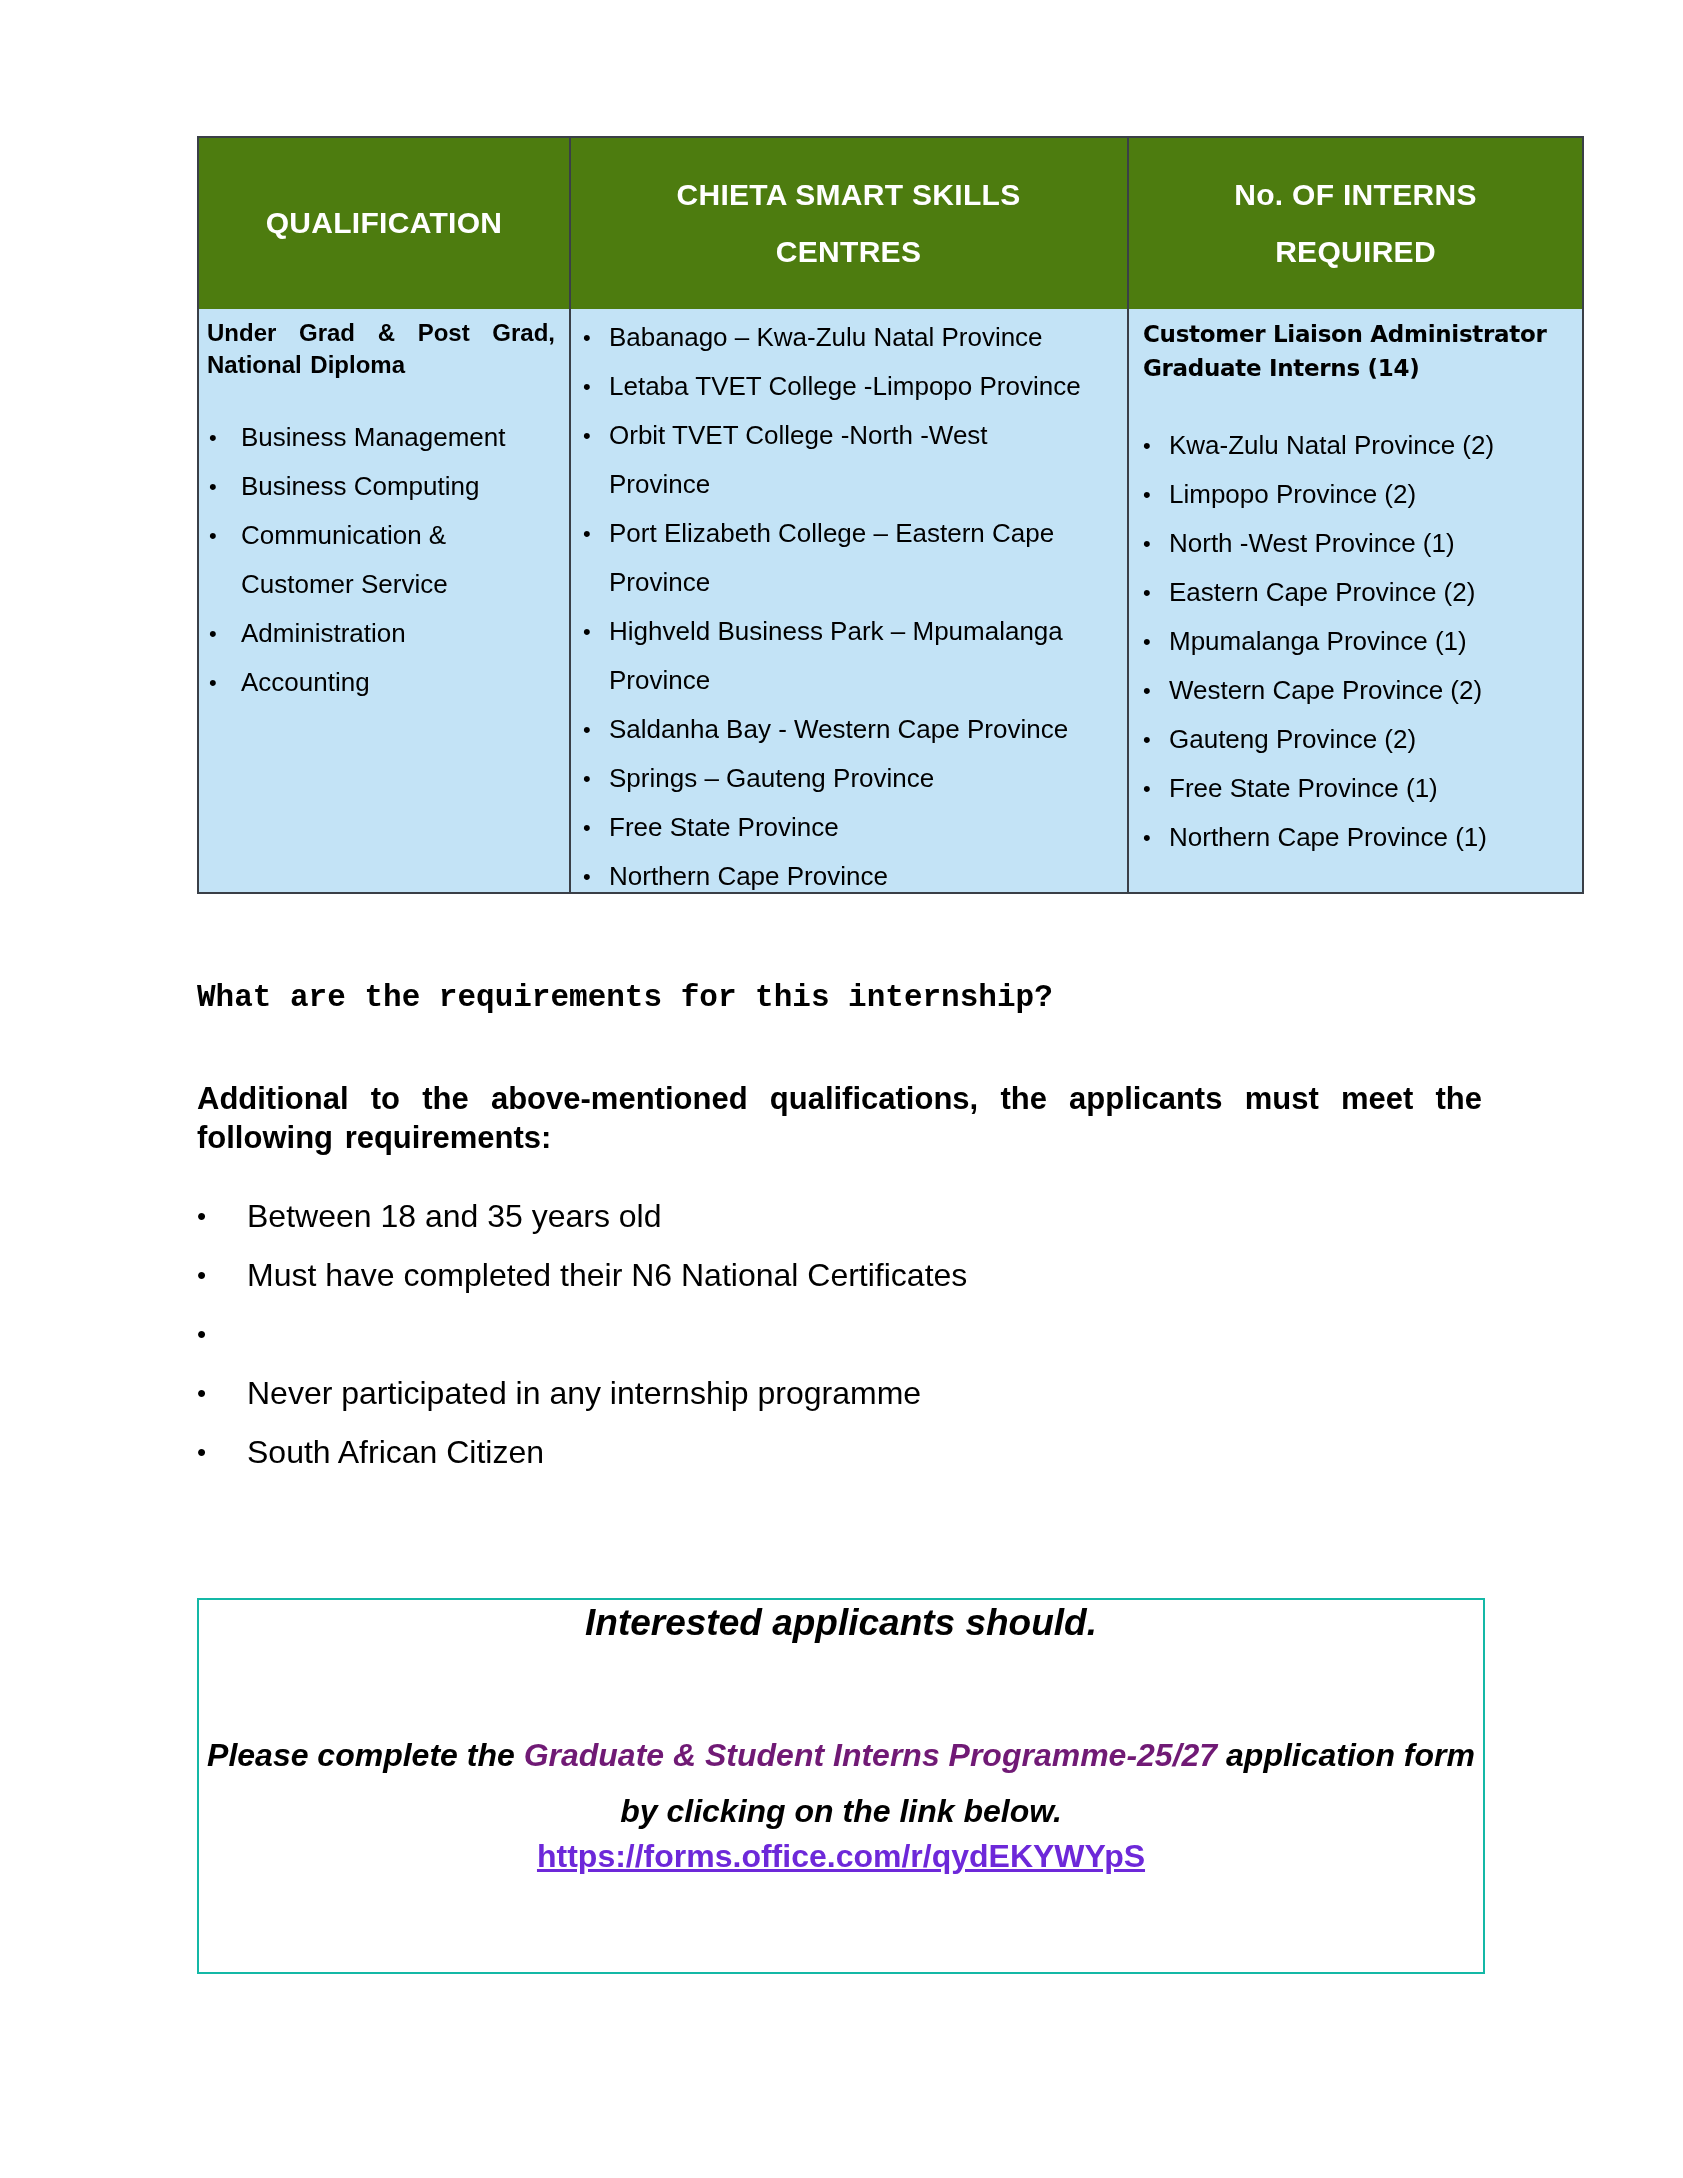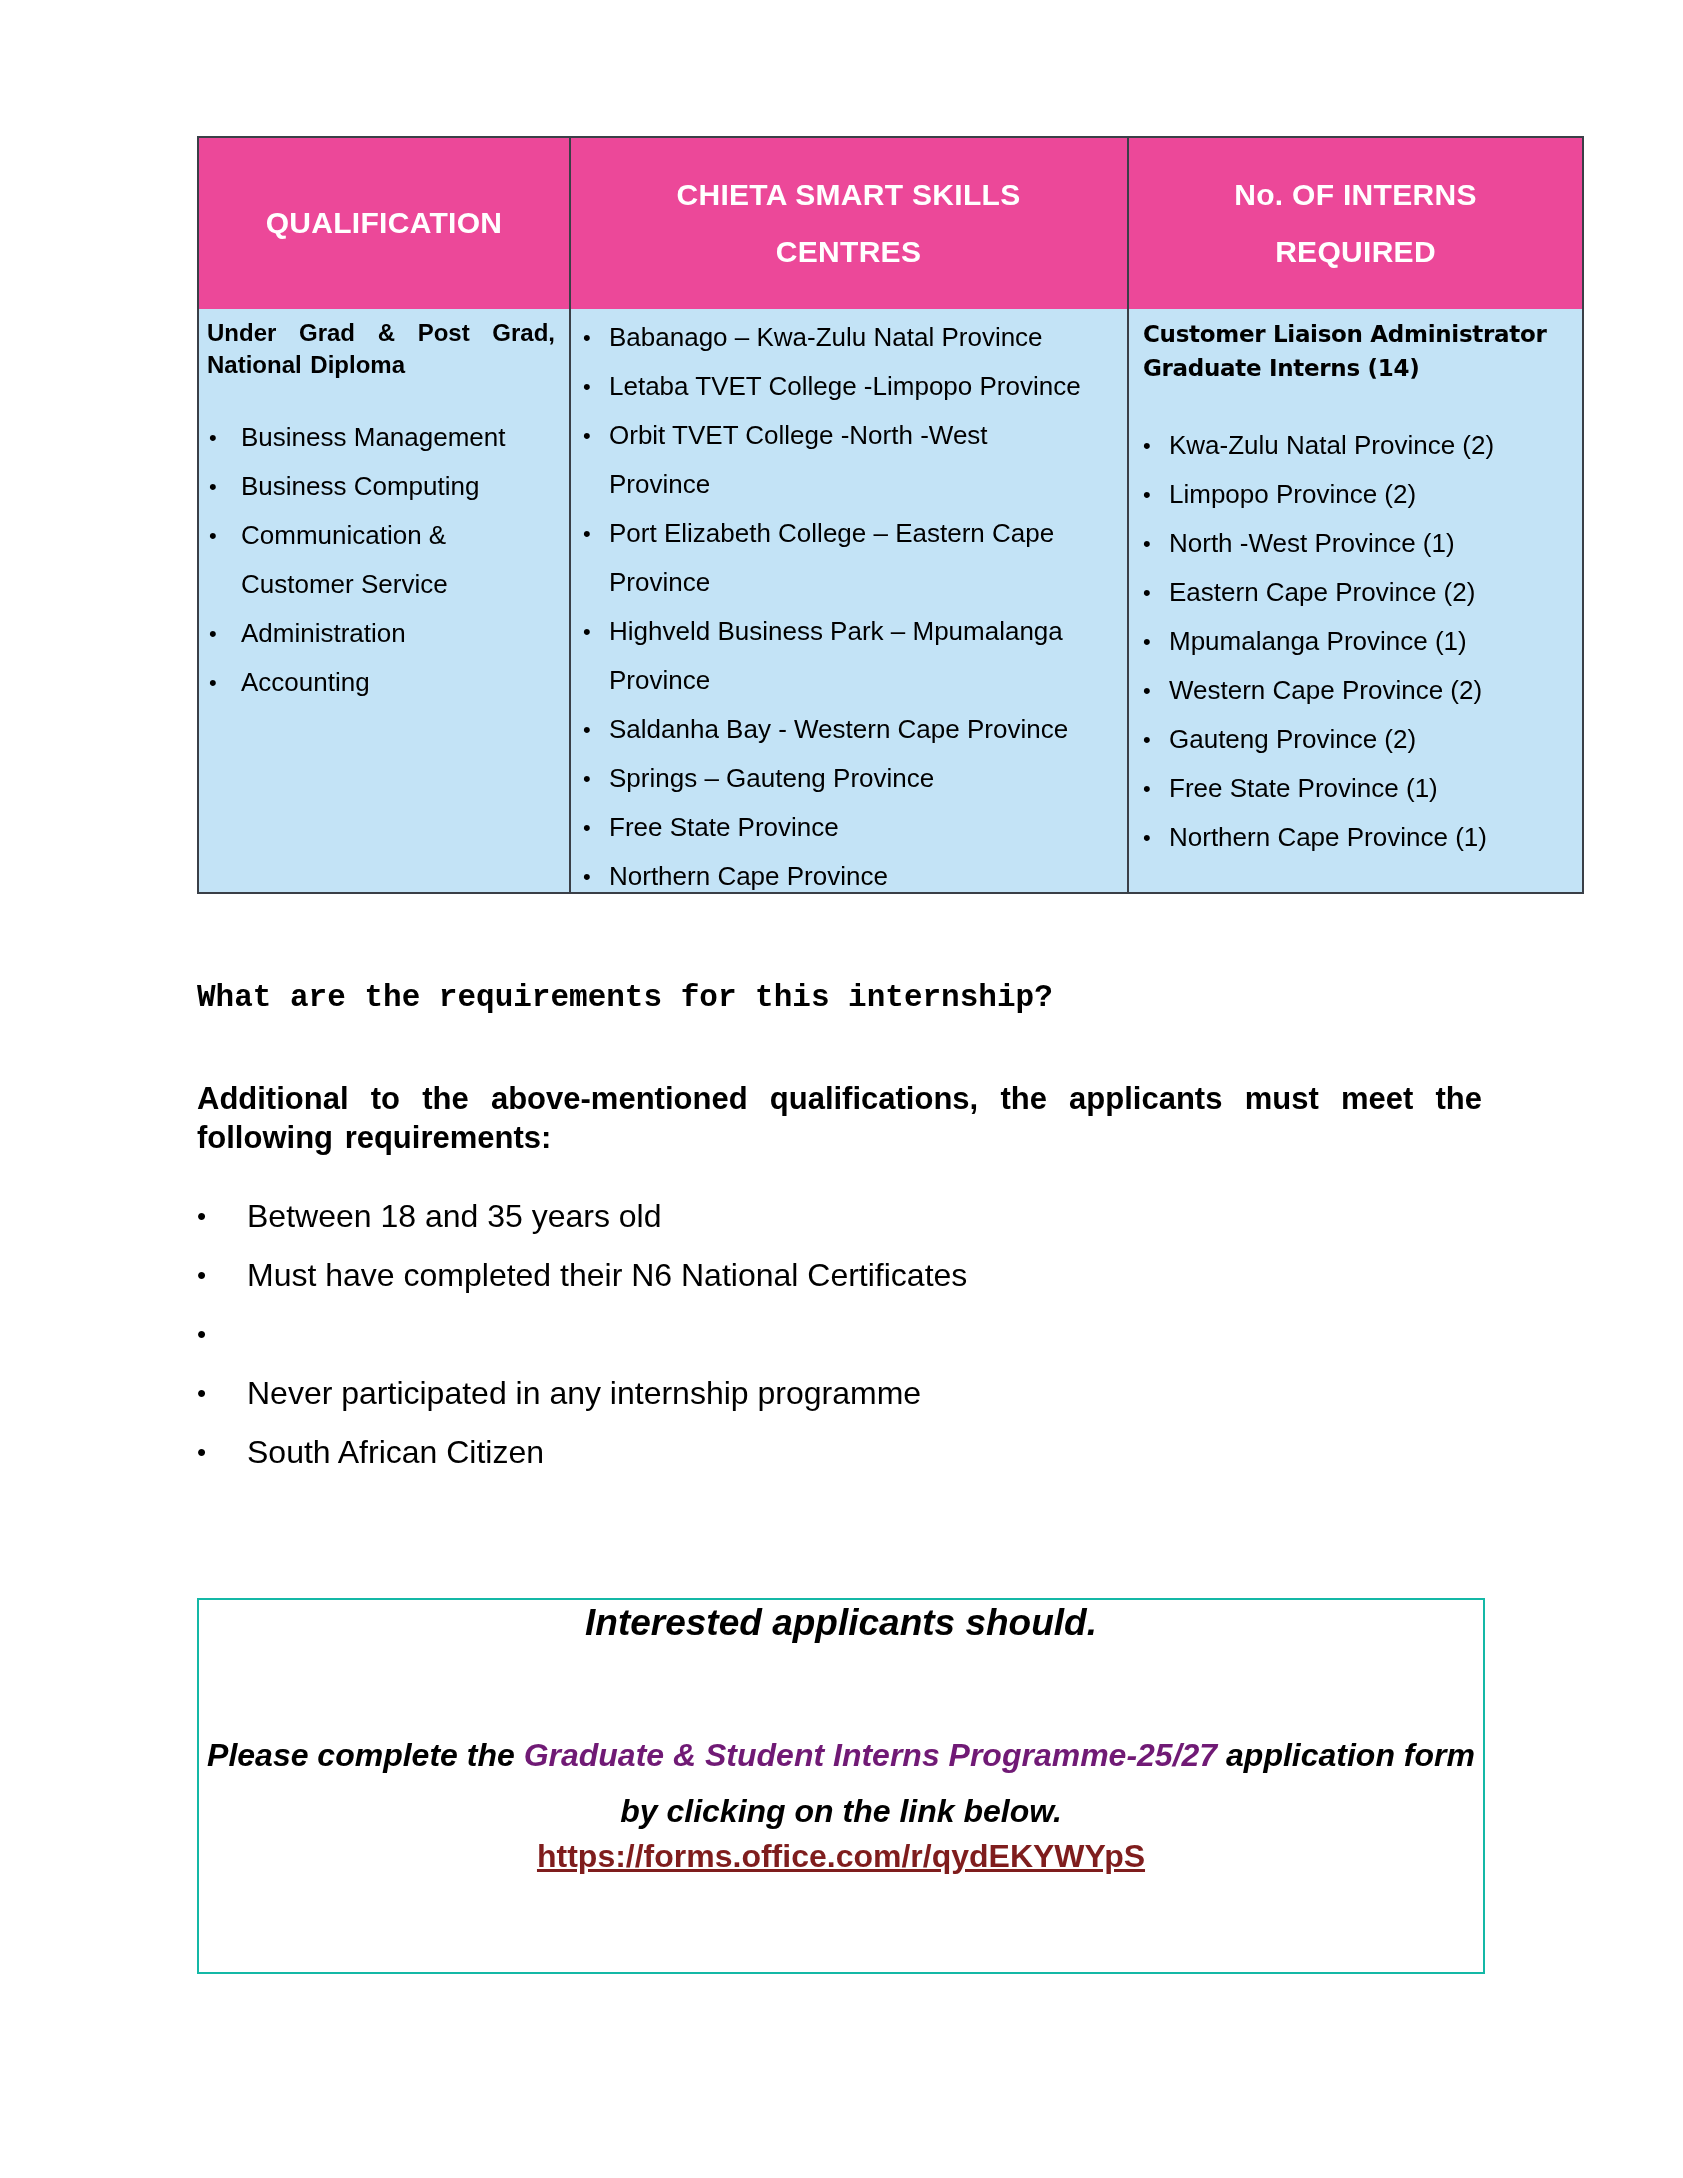--- a/index.html
+++ b/index.html
@@ -1,19 +1,19 @@
 <!DOCTYPE html>
 <html><head>
 <meta charset="utf-8">
 <style>
   html, body { margin: 0; padding: 0; background: #ffffff; }
   body { width: 1683px; height: 2178px; position: relative; font-family: "Liberation Sans", sans-serif; color: #000; }
 
   .tbl { position: absolute; left: 197px; top: 136px; width: 1387px; height: 758px; border: 2px solid #3a3f47; box-sizing: border-box; }
-  .thead { position: absolute; left: 0; top: 0; right: 0; height: 193px; background: #ec4899; border-bottom: 2px solid #3a3f47; box-sizing: border-box; }
+  .thead { position: absolute; left: 0; top: 0; right: 0; height: 193px; background: #4d7c0f; border-bottom: 2px solid #3a3f47; box-sizing: border-box; }
   .tbody { position: absolute; left: 0; top: 171px; right: 0; bottom: 0; background: #c3e3f6; }
   .vline { position: absolute; top: 0; bottom: 0; width: 2px; background: #3a3f47; }
   .th { position: absolute; top: 0; height: 169px; display: flex; align-items: center; justify-content: center; text-align: center; color: #fff; font-weight: bold; font-size: 30px; line-height: 57px; letter-spacing: 0.3px; }
 
   .cell { position: absolute; top: 0; bottom: 0; box-sizing: border-box; font-size: 26px; }
   .c1 { left: 0; width: 370px; padding: 8px 14px 0 8px; }
   .c2 { left: 372px; width: 555px; padding: 4px 0 0 12px; }
   .c3 { left: 930px; right: 0; padding: 8px 0 0 14px; }
 
   .qhead { font-weight: bold; font-size: 24px; line-height: 32px; text-align: justify; text-align-last: left; word-spacing: 2px; }
@@ -33,21 +33,21 @@
   .req-intro { position: absolute; left: 197px; top: 1079px; width: 1285px; font-size: 31px; font-weight: bold; line-height: 39px; text-align: justify; text-align-last: left; word-spacing: 3px; }
   .req-list { position: absolute; left: 197px; top: 1193px; list-style: none; margin: 0; padding: 0; font-size: 32px; }
   .req-list li { position: relative; padding-left: 50px; height: 59px; line-height: 46px; }
   .req-list li .dot { font-size: 26px; left: 0; }
 
   .apply-box { position: absolute; left: 197px; top: 1598px; width: 1288px; height: 376px; border: 2px solid #14b8a6; box-sizing: border-box; text-align: center; font-style: italic; font-weight: bold; }
   .apply-title { position: absolute; left: 0; right: 0; top: 2px; font-size: 37px; font-weight: bold; font-style: italic; }
   .apply-text { position: absolute; left: 0; right: 0; top: 127px; font-size: 32px; line-height: 56px; }
   .apply-text .hl { color: #701a75; }
   .apply-link { position: absolute; left: 0; right: 0; top: 238px; font-size: 32px; font-style: normal; font-weight: bold; }
-  .apply-link a { color: #7f1d1d; text-decoration: underline; }
+  .apply-link a { color: #6d28d9; text-decoration: underline; }
 </style>
 </head>
 <body>
 
 <div class="tbl">
   <div class="thead">
     <div class="th" style="left:0;width:370px;">
       <span>QUALIFICATION</span>
     </div>
     <div class="th" style="left:372px;width:555px;">

